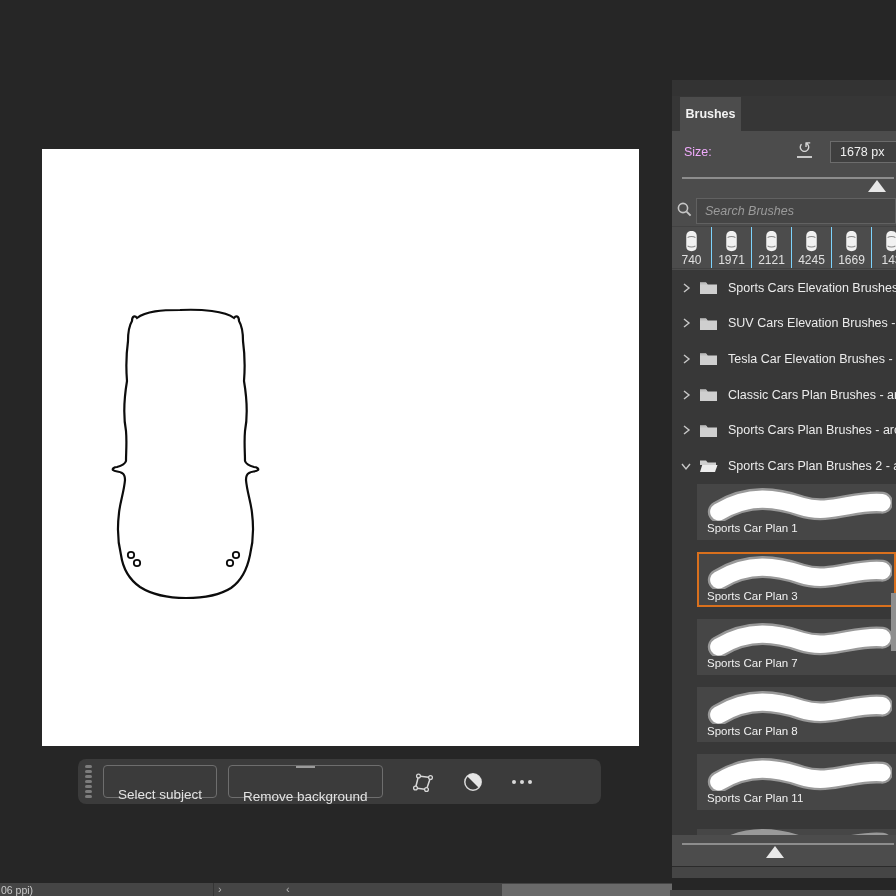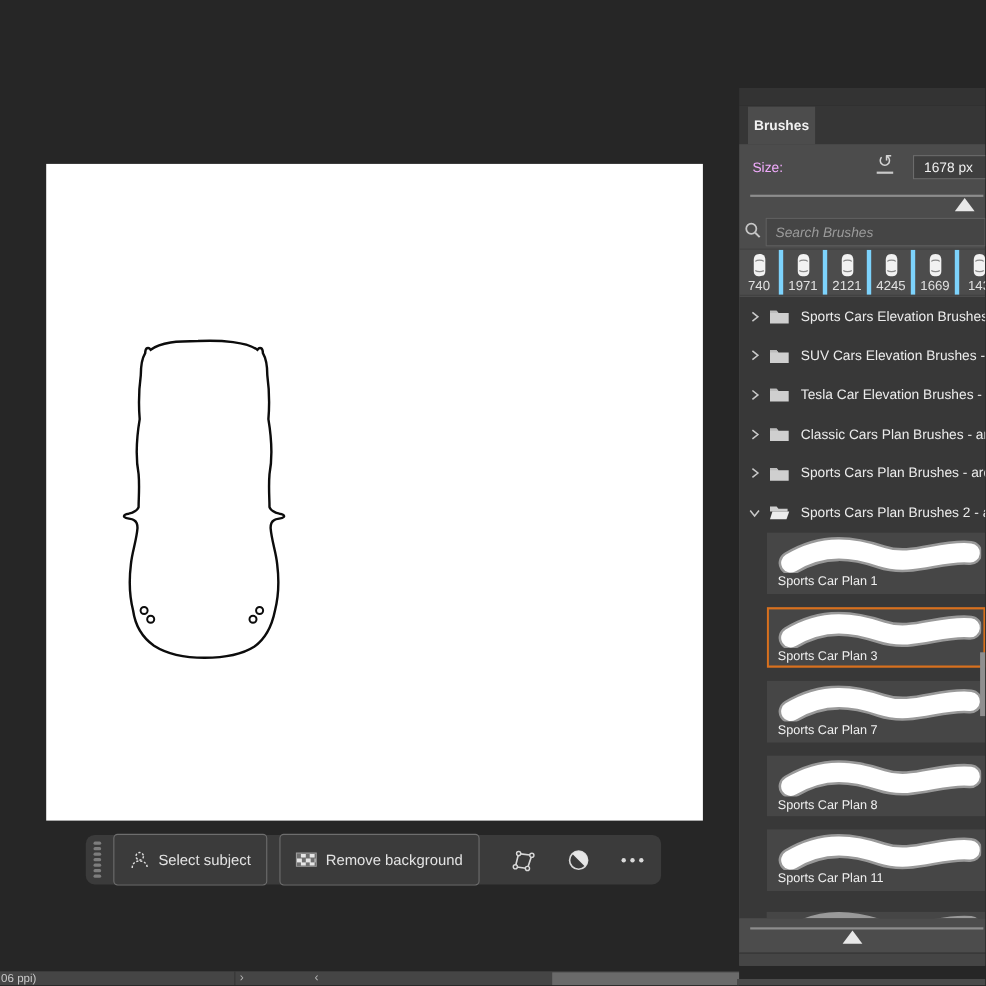--- a/index.html
+++ b/index.html
@@ -10,23 +10,23 @@
 
   
   .doc-canvas{left:42px;top:149px;width:597px;height:597px;background:#ffffff;}
   .doc-canvas svg{position:absolute;left:0;top:0;}
 
   
   .taskbar{left:78px;top:759px;width:523px;height:45px;background:#3b3b3b;border-radius:8px;
            display:flex;align-items:center;}
   .grip{margin-left:7px;display:flex;flex-direction:column;gap:2.5px;}
   .grip i{display:block;width:7px;height:2.5px;border-radius:1.5px;background:#7d7d7d;}
-  .tb-btn{margin-left:11px;height:47px;padding:0 14px;border:1px solid #6e6e6e;border-radius:4px;
-          background:transparent;display:flex;align-items:center;gap:8px;color:#e3e3e3;
-          font-size:13.5px;white-space:nowrap;cursor:default;}
+  .tb-btn{margin-left:11px;height:33px;padding:0 14px;border:1px solid #6e6e6e;border-radius:4px;
+          background:transparent;display:flex;align-items:center;gap:21px;color:#e3e3e3;
+          font-size:13.5px;white-space:nowrap;cursor:default;flex-direction:column;}
   .checker{width:19px;height:13px;border:1px solid #9b9b9b;
            background:repeating-conic-gradient(#e6e6e6 0 25%, #6f6f6f 0 50%) 0 0/8px 8px;}
   .tb-ic{margin-left:27px;width:24px;height:24px;display:flex;align-items:center;justify-content:center;}
   .tb-dots{margin-left:27px;display:flex;gap:4px;}
   .tb-dots i{width:4px;height:4px;border-radius:50%;background:#d9d9d9;display:block;}
 
   
   .statusbar{left:0;top:883px;width:672px;height:13px;background:#454545;color:#c9c9c9;
              font-size:10.5px;overflow:hidden;}
   .statusbar .frag{position:absolute;left:1px;top:1px;}
@@ -53,21 +53,21 @@
   .slider-track{position:absolute;left:10px;top:46px;width:212px;height:2px;background:#8d8d8d;}
   .tri-thumb{position:absolute;width:0;height:0;border-left:9px solid transparent;
              border-right:9px solid transparent;border-bottom:12px solid #e8e8e8;}
   .search-ic{position:absolute;left:4px;top:70px;}
   .search-input{position:absolute;left:24px;top:67px;width:200px;height:23px;background:#454545;
                 border:1px solid #616161;color:#f0f0f0;font-size:12.5px;padding:12px 8px;outline:none;}
   .search-input::placeholder{color:#9b9b9b;font-style:italic;}
 
   .thumbrow{position:absolute;left:0;top:95px;width:224px;height:43px;display:flex;
             border-top:1px solid #424242;border-bottom:1px solid #424242;overflow:hidden;}
-  .thumb-cell{flex:0 0 40px;border-right:4px solid #7dd3fc;display:flex;flex-direction:column;
+  .thumb-cell{flex:0 0 40px;border-right:1px solid #7dd3fc;display:flex;flex-direction:column;
               align-items:center;justify-content:flex-start;padding-top:2px;}
   .thumb-cell .num{font-size:12px;color:#e0e0e0;margin-top:0px;}
 
   .listarea{position:absolute;left:0;top:139px;width:224px;height:565px;background:#383838;
             overflow:hidden;}
   .folders{position:absolute;left:0;top:0;width:224px;}
   .folder-row{height:35.6px;display:flex;align-items:center;padding-left:7px;white-space:nowrap;
               overflow:hidden;}
   .folder-row .chev{flex:0 0 16px;display:flex;align-items:center;}
   .folder-row .fico{margin-left:4px;flex:0 0 20px;display:flex;align-items:center;}

